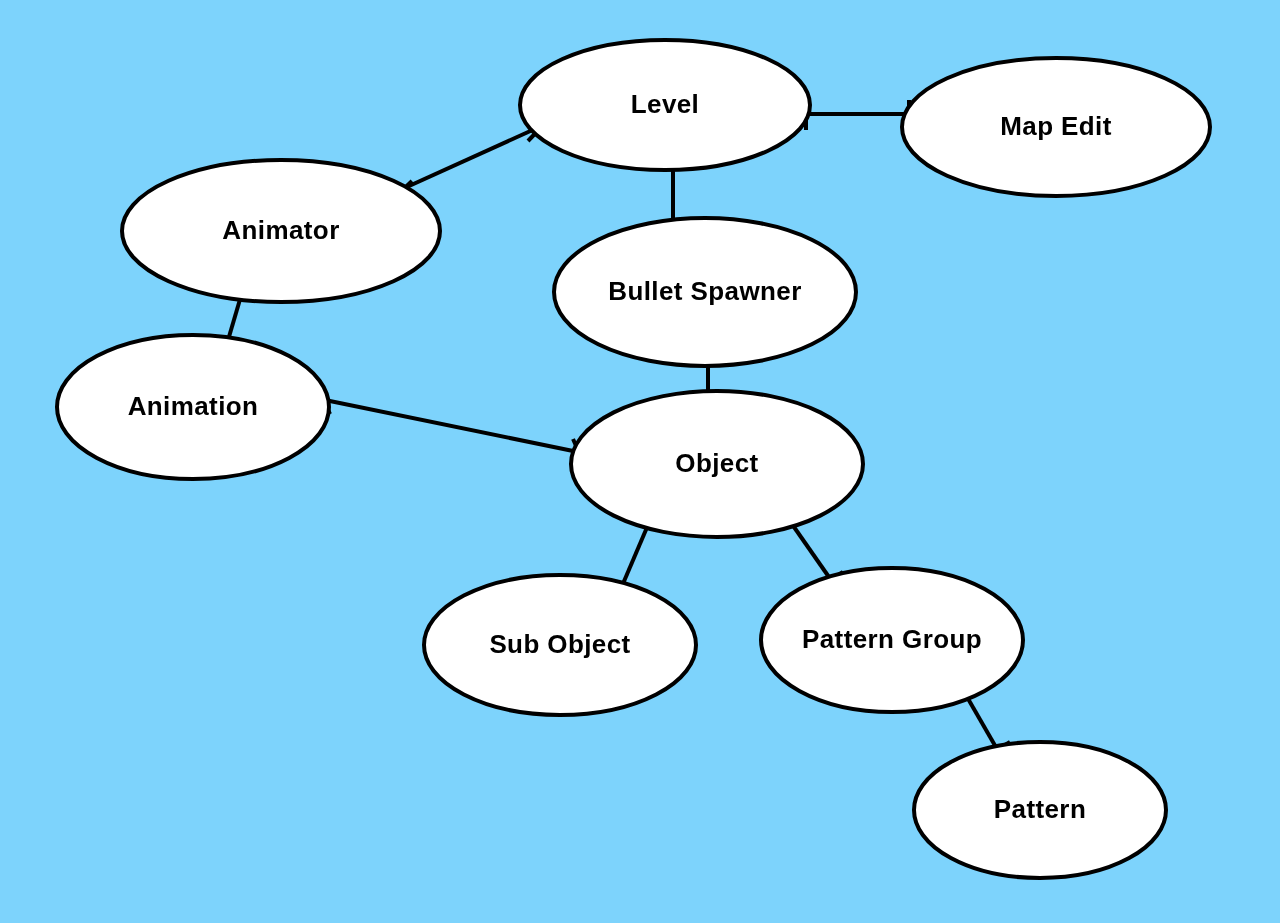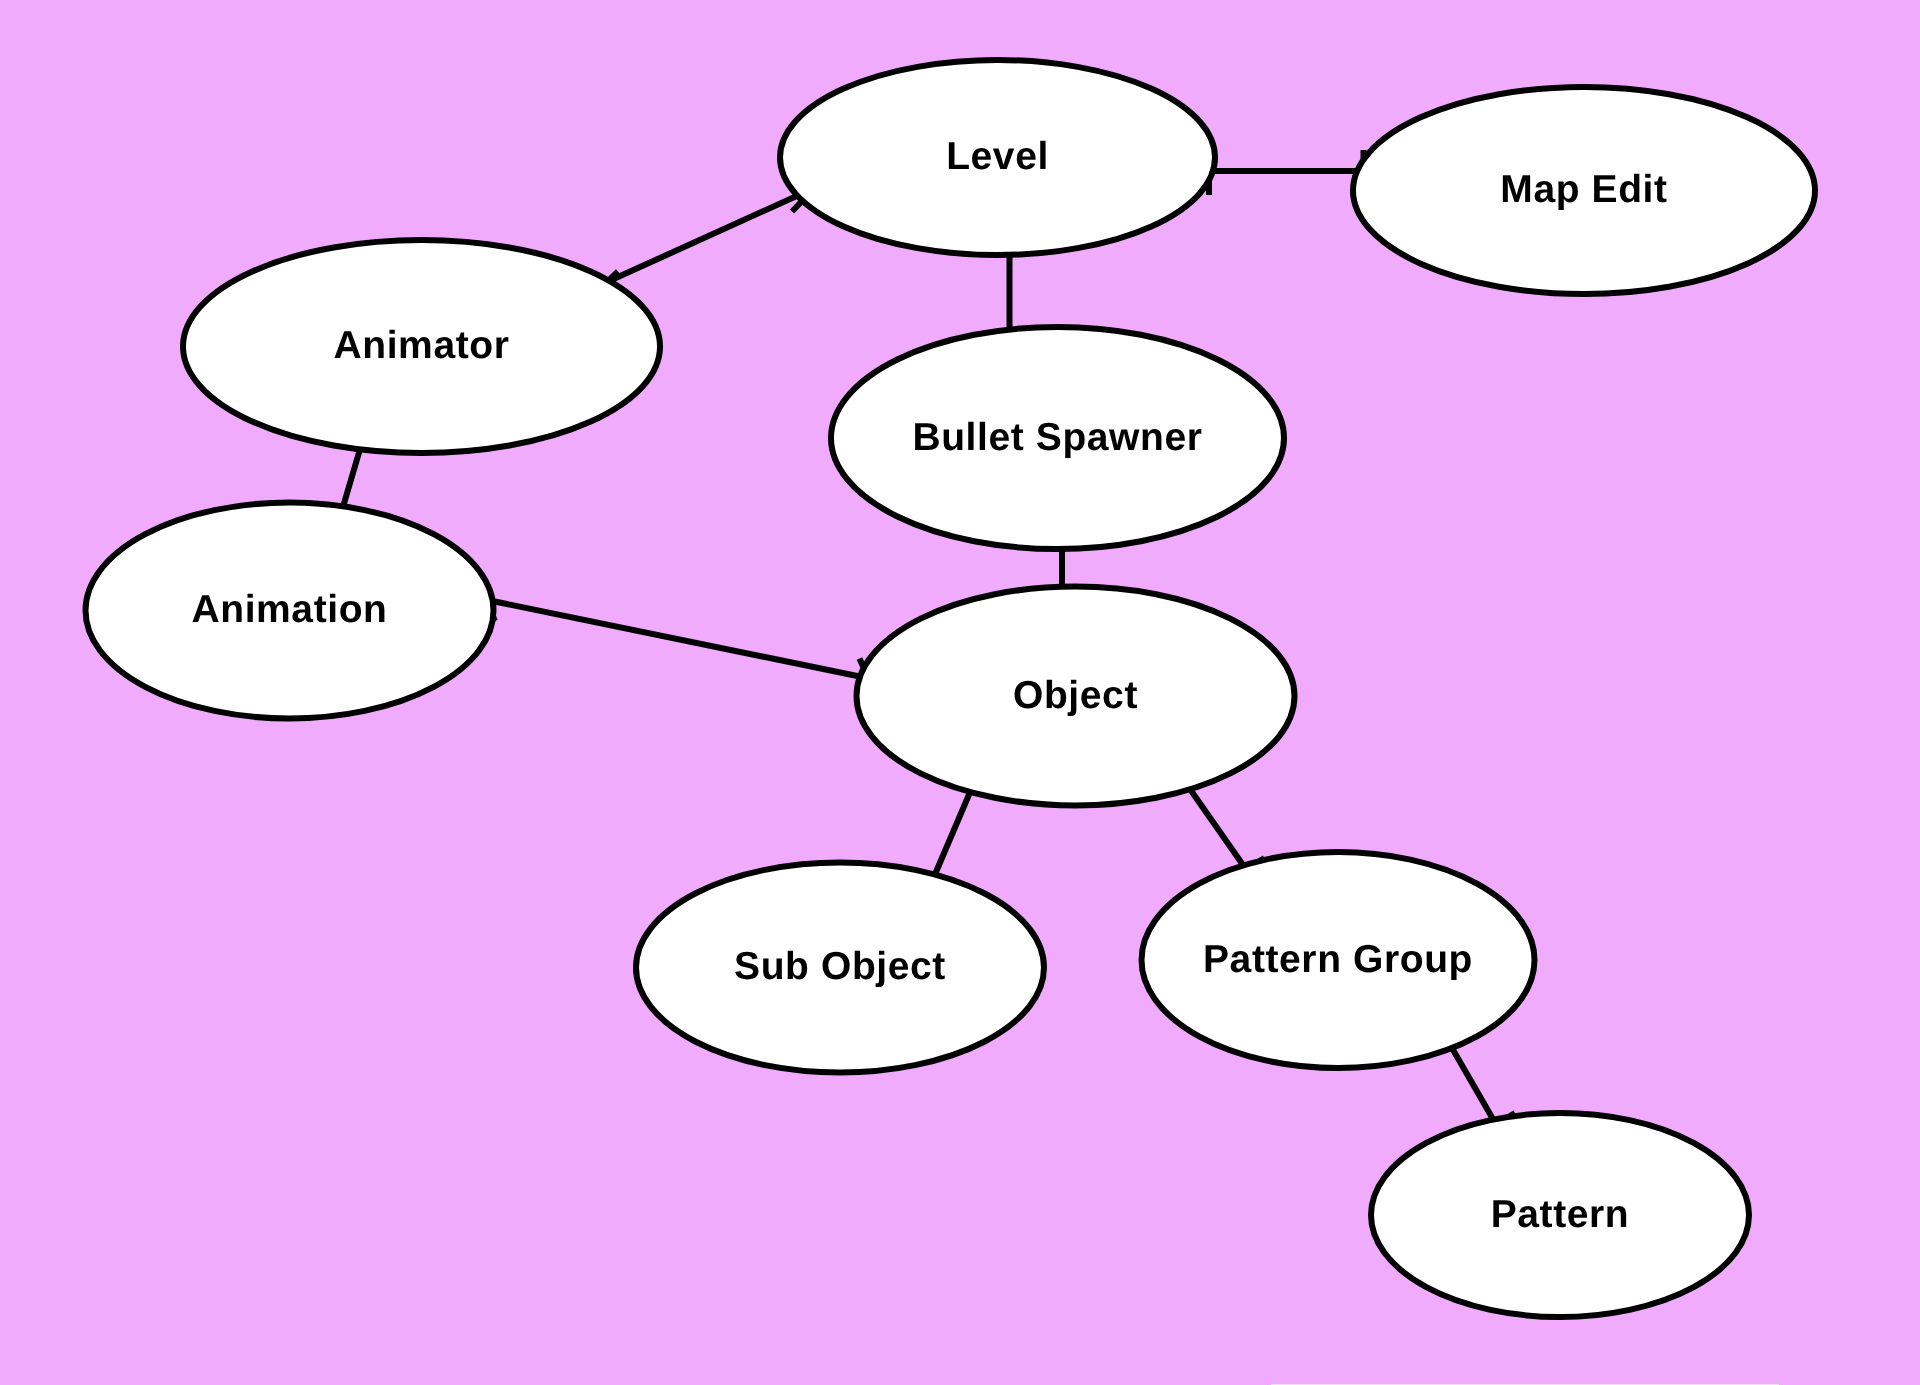--- a/index.html
+++ b/index.html
@@ -10,21 +10,21 @@
   body {
     width: 1280px;
     height: 923px;
     font-family: "Liberation Sans", sans-serif;
     overflow: hidden;
   }
   #diagram-root {
     position: relative;
     width: 1280px;
     height: 923px;
-    background: #f0abfc;
+    background: #7dd3fc;
   }
   #diagram-svg {
     position: absolute;
     top: 0;
     left: 0;
     width: 1280px;
     height: 923px;
   }
   .node-ellipse {
     fill: #ffffff;

